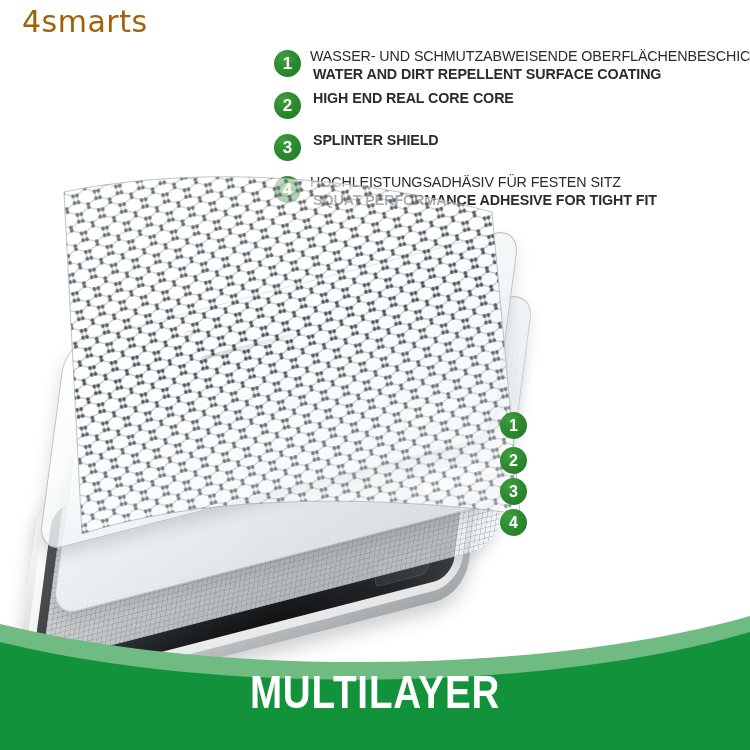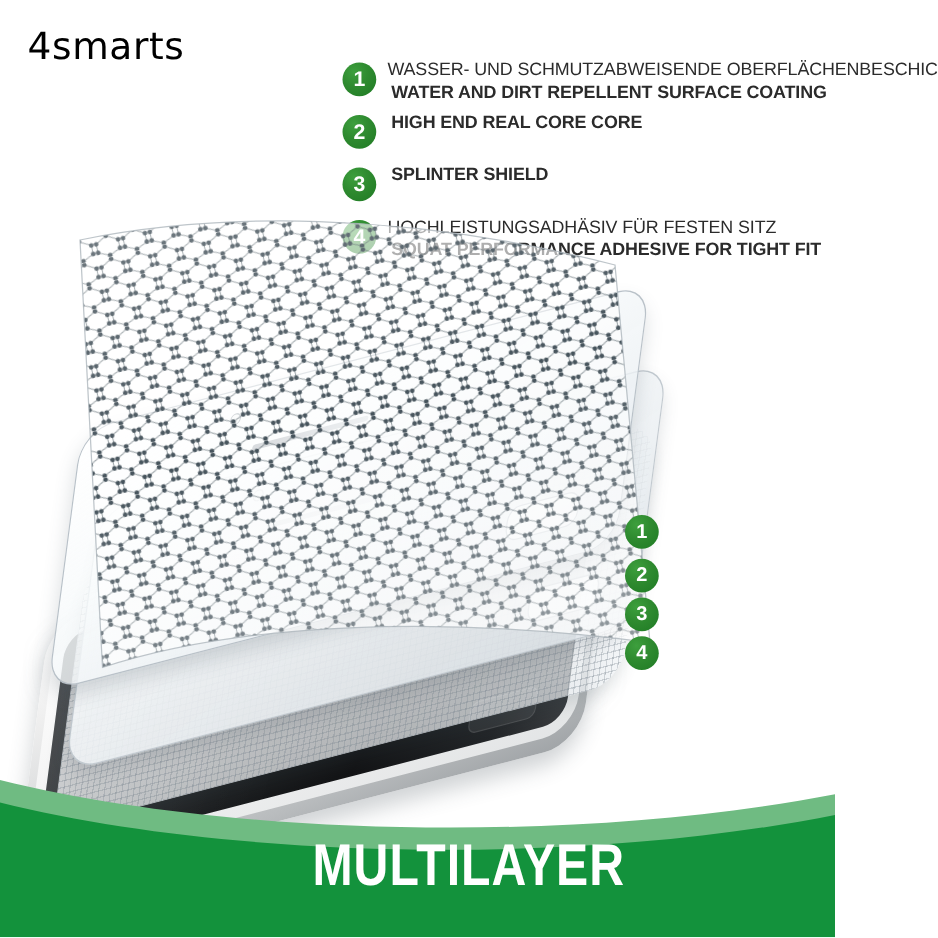--- a/index.html
+++ b/index.html
@@ -13,26 +13,26 @@
     height: 750px;
     overflow: hidden;
     background: #ffffff;
     font-family: "Liberation Sans", sans-serif;
   }
 
   
   #brand-logo {
     position: absolute;
     left: 22px;
-    top: 20px;
+    top: 4px;
     font-family: "DejaVu Sans", sans-serif;
     font-size: 30px;
     font-weight: 400;
     letter-spacing: 0.5px;
-    color: #000000;
+    color: #a16207;
     user-select: none;
   }
 
   
   #legend {
     position: absolute;
     left: 274px;
     top: 48px;
     width: 476px;
   }
@@ -264,21 +264,21 @@
     font-weight: 700;
     line-height: 27px;
     text-align: center;
   }
 
   
   #banner {
     position: absolute;
     left: 0;
     bottom: 0;
-    width: 668px;
+    width: 750px;
     height: 148px;
     overflow: hidden;
   }
   #banner svg { display: block; }
   #banner-title {
     position: absolute;
     left: 0;
     top: 62px;
     width: 750px;
     text-align: center;

